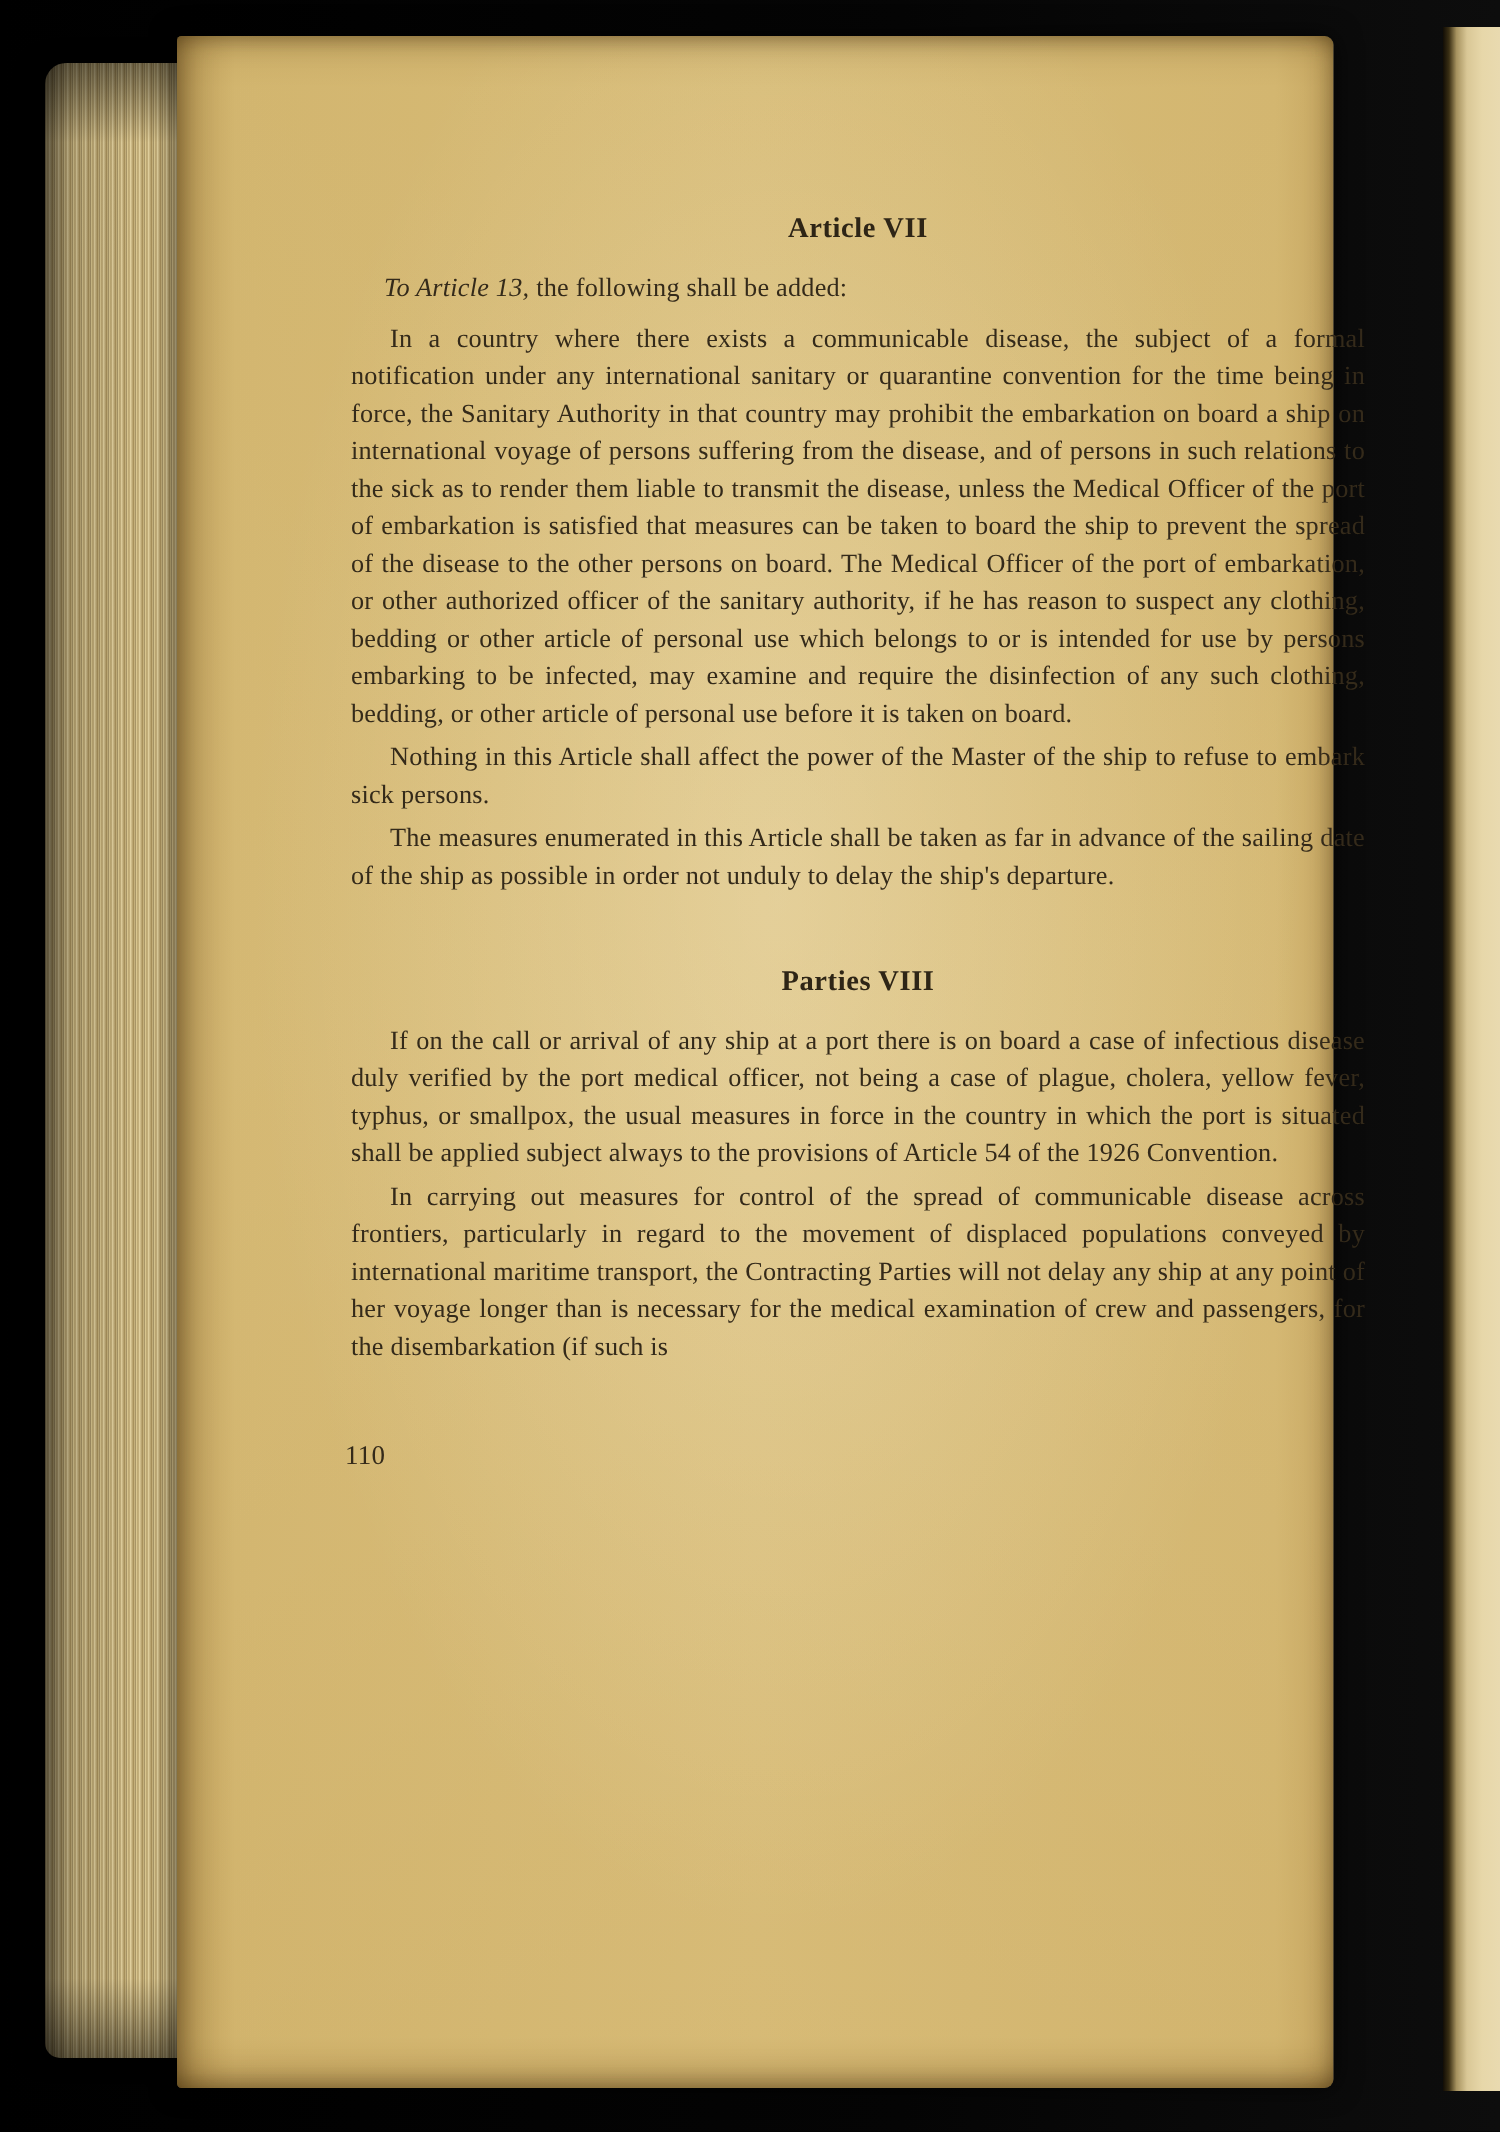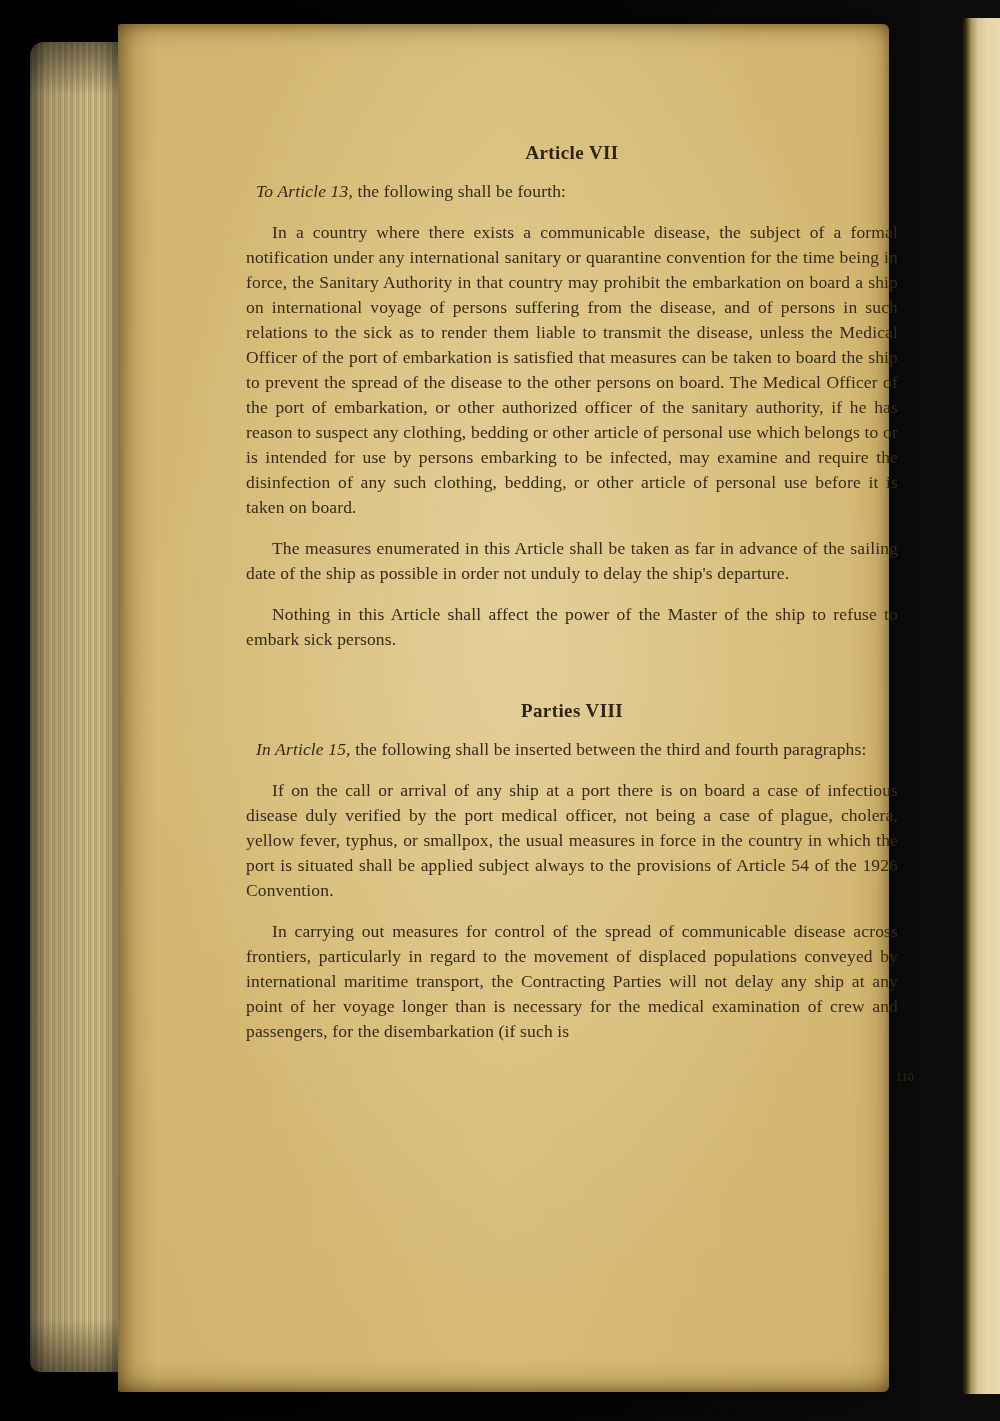--- a/index.html
+++ b/index.html
@@ -73,52 +73,51 @@
     font-weight: bold;
     text-align: center;
     text-indent: 0;
     margin: 0 0 14px 0;
     letter-spacing: 0.4px;
     color: #2e2516;
   }
   .heading.second { margin-top: 46px; }
   .lead { margin: 0 0 9px 0; text-indent: 26px; }
   .lead em { font-style: italic; }
-  p.body { margin: 16px; text-indent: 26px; }
+  p.body { margin: 4px; text-indent: 26px; }
   .page-number {
-    margin-top: 21px;
-    text-align: right;
+    margin-top: 48px;
+    text-align: left;
     text-indent: 0;
-    font-size: 12px;
+    font-size: 18px;
     color: #342a1a;
   }
 </style>
 </head>
 <body>
 
 <div class="scene">
 
   <div class="page-stack"></div>
 
   <div class="page">
     <div class="content">
 
       <h2 class="heading">Article VII</h2>
 
-      <p class="lead"><em>To Article 13,</em><span> the following shall be fourth:</span></p>
+      <p class="lead"><em>To Article 13,</em><span> the following shall be added:</span></p>
 
       <p class="body">In a country where there exists a communicable disease, the subject of a formal notification under any international sanitary or quarantine convention for the time being in force, the Sanitary Authority in that country may prohibit the embarkation on board a ship on international voyage of persons suffering from the disease, and of persons in such relations to the sick as to render them liable to transmit the disease, unless the Medical Officer of the port of embarkation is satisfied that measures can be taken to board the ship to prevent the spread of the disease to the other persons on board. The Medical Officer of the port of embarkation, or other authorized officer of the sanitary authority, if he has reason to suspect any clothing, bedding or other article of personal use which belongs to or is intended for use by persons embarking to be infected, may examine and require the disinfection of any such clothing, bedding, or other article of personal use before it is taken on board.</p>
 
+      <p class="body">Nothing in this Article shall affect the power of the Master of the ship to refuse to embark sick persons.</p>
+
       <p class="body">The measures enumerated in this Article shall be taken as far in advance of the sailing date of the ship as possible in order not unduly to delay the ship's departure.</p>
-
-      <p class="body">Nothing in this Article shall affect the power of the Master of the ship to refuse to embark sick persons.</p>
 
       <h2 class="heading second">Parties VIII</h2>
 
-      <p class="lead"><em>In Article 15,</em><span> the following shall be inserted between the third and fourth paragraphs:</span></p>
 
       <p class="body">If on the call or arrival of any ship at a port there is on board a case of infectious disease duly verified by the port medical officer, not being a case of plague, cholera, yellow fever, typhus, or smallpox, the usual measures in force in the country in which the port is situated shall be applied subject always to the provisions of Article 54 of the 1926 Convention.</p>
 
       <p class="body">In carrying out measures for control of the spread of communicable disease across frontiers, particularly in regard to the movement of displaced populations conveyed by international maritime transport, the Contracting Parties will not delay any ship at any point of her voyage longer than is necessary for the medical examination of crew and passengers, for the disembarkation (if such is</p>
 
       <div class="page-number">110</div>
 
     </div>
   </div>
 

